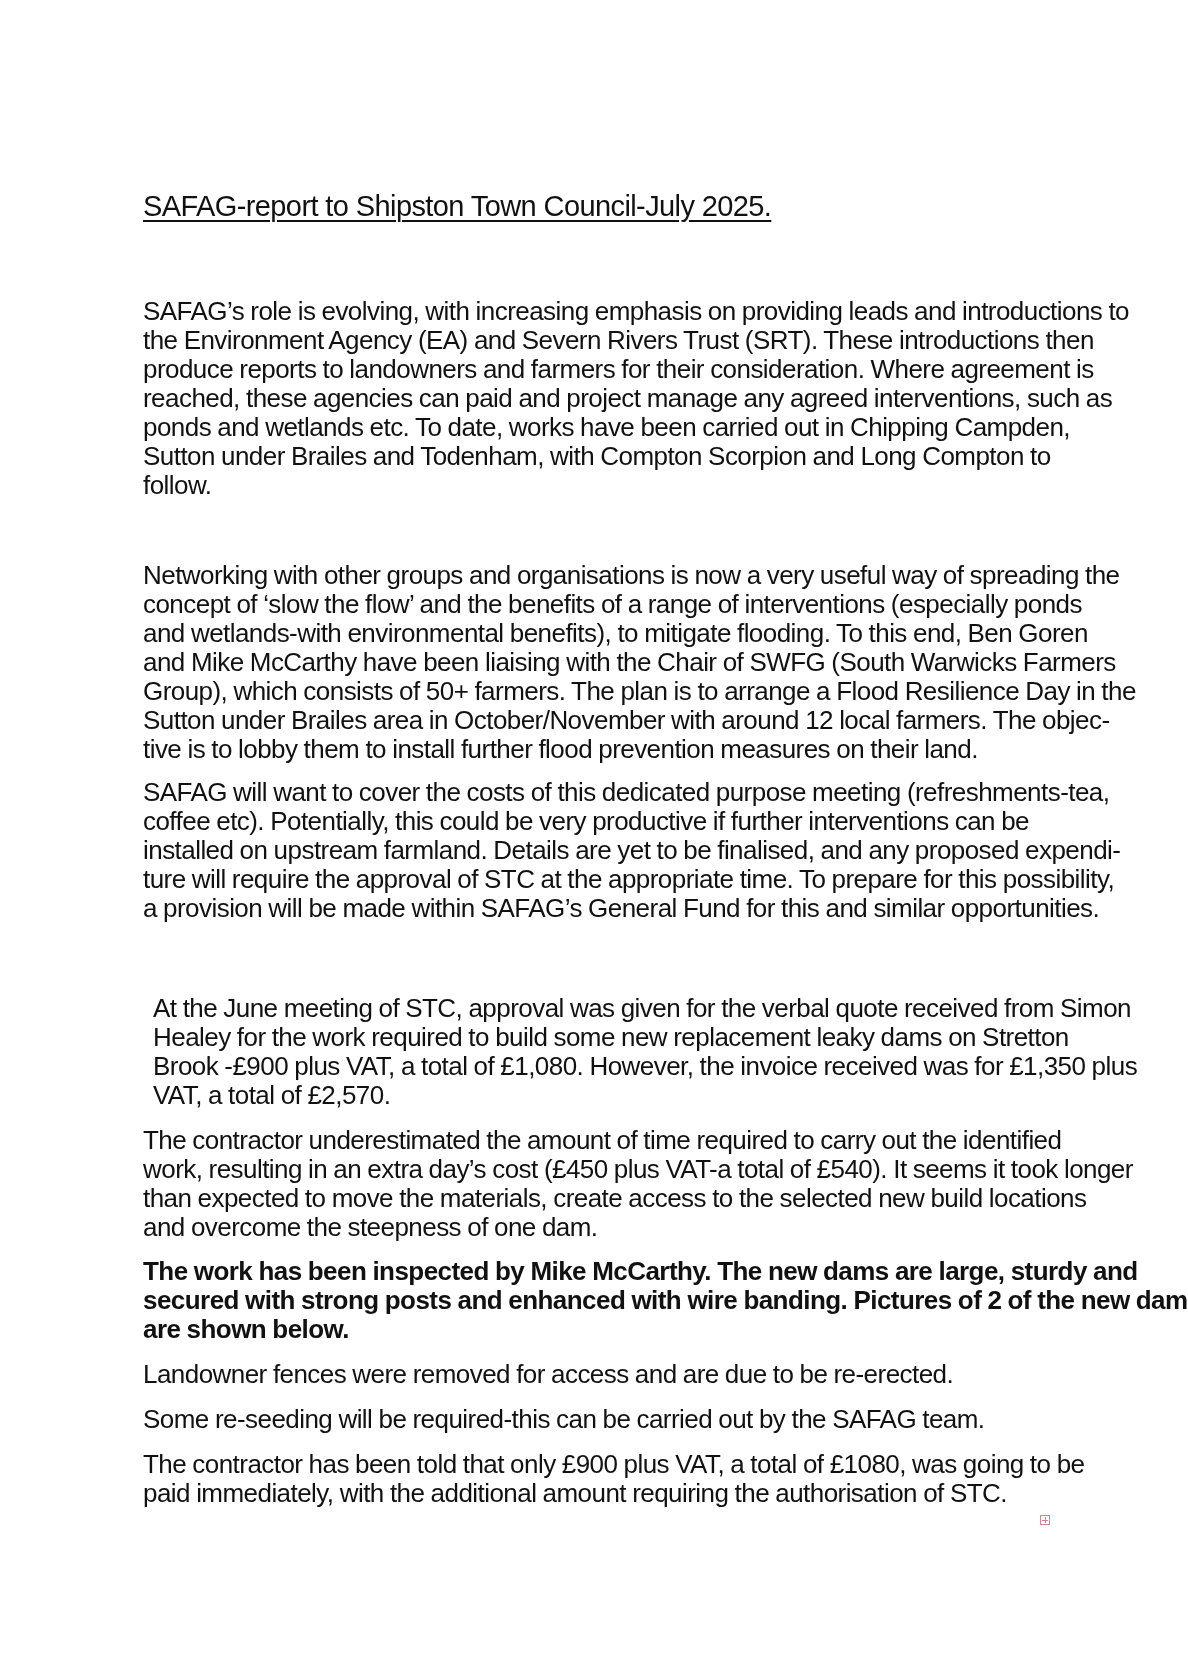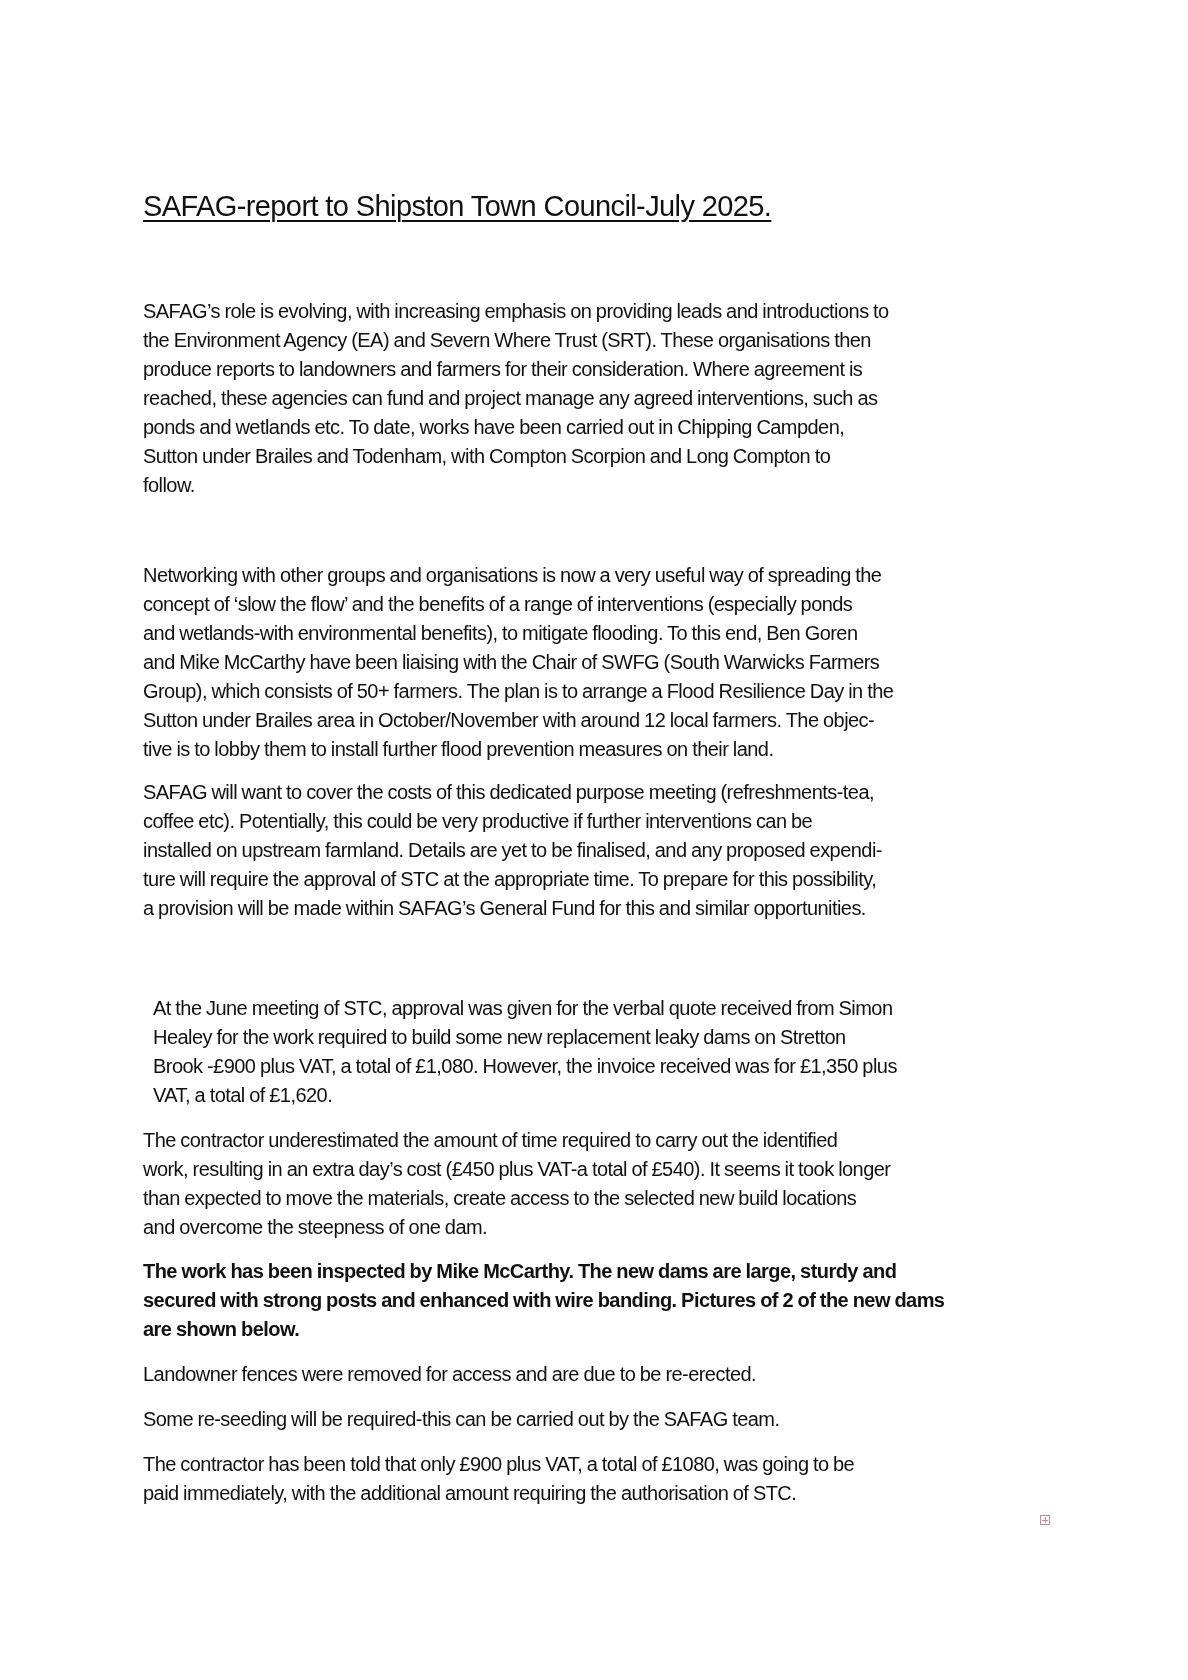--- a/index.html
+++ b/index.html
@@ -34,21 +34,21 @@
       text-decoration-thickness: 1.5px;
       text-underline-offset: 4px;
       white-space: nowrap;
       color: #111111;
     }
     .para {
       position: absolute;
       left: 143px;
       width: 910px;
       margin: 0;
-      font-size: 20px;
+      font-size: 26px;
       line-height: 29px;
       letter-spacing: -0.55px;
       word-spacing: -0.5px;
       color: #111111;
     }
     .para .line {
       display: block;
       white-space: nowrap;
     }
     #p1 { top: 297px; }
@@ -86,23 +86,23 @@
   </style>
 </head>
 <body>
 
 <div class="page">
 
   <h1 class="title" id="doc-title">SAFAG-report to Shipston Town Council-July 2025.</h1>
 
   <p class="para" id="p1">
     <span class="line">SAFAG’s role is evolving, with increasing emphasis on providing leads and introductions to</span>
-    <span class="line">the Environment Agency (EA) and Severn Where Trust (SRT).  These organisations then</span>
+    <span class="line">the Environment Agency (EA) and Severn Rivers Trust (SRT).  These introductions then</span>
     <span class="line">produce reports to landowners and farmers for their consideration. Where agreement is</span>
-    <span class="line">reached, these agencies can fund and project manage any agreed interventions, such as</span>
+    <span class="line">reached, these agencies can paid and project manage any agreed interventions, such as</span>
     <span class="line">ponds and wetlands etc. To date, works have been carried out in Chipping Campden,</span>
     <span class="line">Sutton under Brailes and Todenham, with Compton Scorpion and Long Compton to</span>
     <span class="line">follow.</span>
   </p>
 
   <p class="para" id="p2">
     <span class="line">Networking with other groups and organisations is now a very useful way of spreading the</span>
     <span class="line">concept of ‘slow the flow’ and the benefits of a range of interventions (especially ponds</span>
     <span class="line">and wetlands-with environmental benefits), to mitigate flooding.  To this end, Ben Goren</span>
     <span class="line">and Mike McCarthy have been liaising with the Chair of SWFG (South Warwicks Farmers</span>
@@ -116,21 +116,21 @@
     <span class="line">coffee etc).  Potentially, this could be very productive if further interventions can be</span>
     <span class="line">installed on upstream farmland. Details are yet to be finalised, and any proposed expendi-</span>
     <span class="line">ture will require the approval of STC at the appropriate time. To prepare for this possibility,</span>
     <span class="line">a provision will be made within SAFAG’s General Fund for this and similar opportunities.</span>
   </p>
 
   <p class="para" id="p4">
     <span class="line">At the June meeting of STC, approval was given for the verbal quote received from Simon</span>
     <span class="line">Healey for the work required to build some new replacement leaky dams on Stretton</span>
     <span class="line">Brook -£900 plus VAT, a total of £1,080. However, the invoice received was for £1,350 plus</span>
-    <span class="line">VAT, a total of £1,620.</span>
+    <span class="line">VAT, a total of £2,570.</span>
   </p>
 
   <p class="para" id="p5">
     <span class="line">The contractor underestimated the amount of time required to carry out the identified</span>
     <span class="line">work, resulting in an extra day’s cost (£450 plus VAT-a total of £540). It seems it took longer</span>
     <span class="line">than expected to move the materials, create access to the selected new build locations</span>
     <span class="line">and overcome the steepness of one dam.</span>
   </p>
 
   <p class="para" id="p6">

